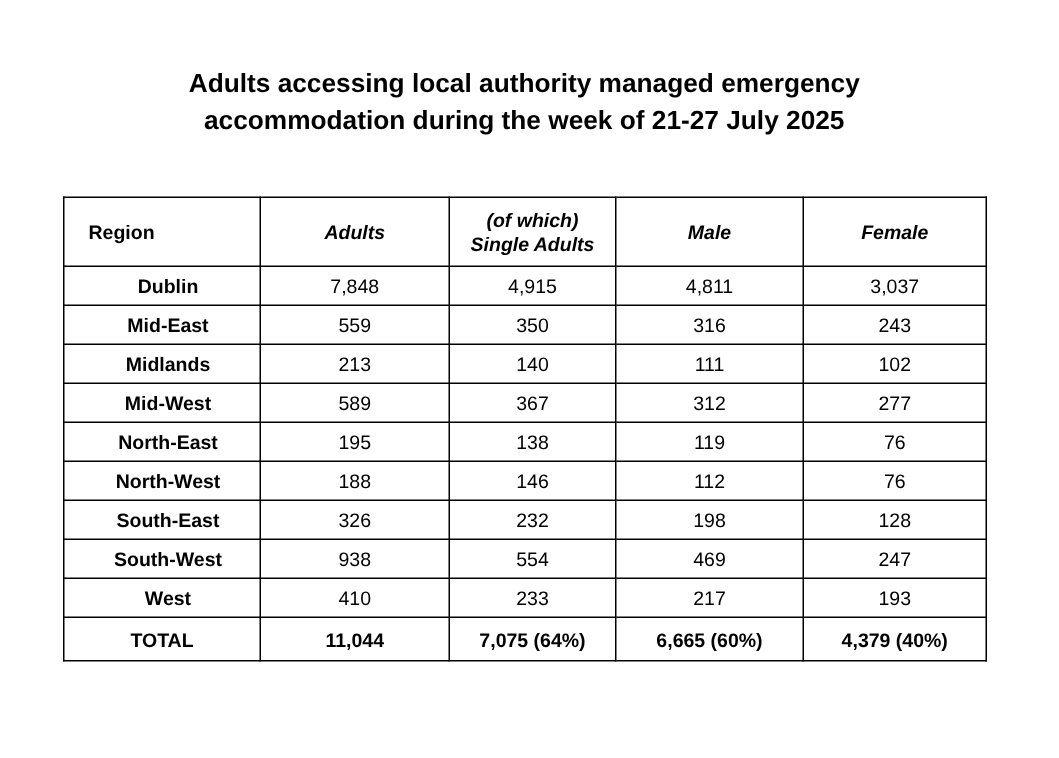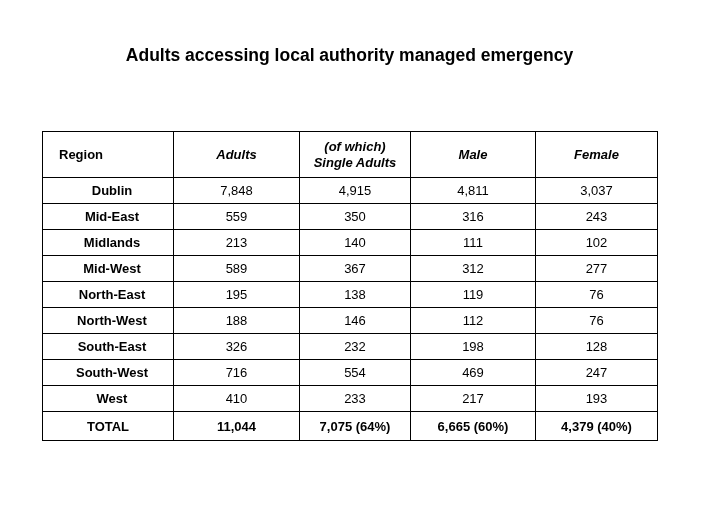--- a/index.html
+++ b/index.html
@@ -77,20 +77,21 @@
     font-weight: bold;
   }
 </style>
 </head>
 <body>
 
 <div class="page">
 
   <div class="title-block">
     <div>Adults accessing local authority managed emergency</div>
+    <div>accommodation during the week of 21-27 July 2025</div>
   </div>
 
   <table class="data-table">
     <colgroup>
       <col class="c-region">
         <col class="c-adults">
         <col class="c-single">
         <col class="c-male">
         <col class="c-female">
     </colgroup>
@@ -148,21 +149,21 @@
       </tr>
       <tr class="body-row">
         <td class="region-cell">South-East</td>
         <td class="value-cell">326</td>
         <td class="value-cell">232</td>
         <td class="value-cell">198</td>
         <td class="value-cell">128</td>
       </tr>
       <tr class="body-row">
         <td class="region-cell">South-West</td>
-        <td class="value-cell">716</td>
+        <td class="value-cell">938</td>
         <td class="value-cell">554</td>
         <td class="value-cell">469</td>
         <td class="value-cell">247</td>
       </tr>
       <tr class="body-row">
         <td class="region-cell">West</td>
         <td class="value-cell">410</td>
         <td class="value-cell">233</td>
         <td class="value-cell">217</td>
         <td class="value-cell">193</td>

